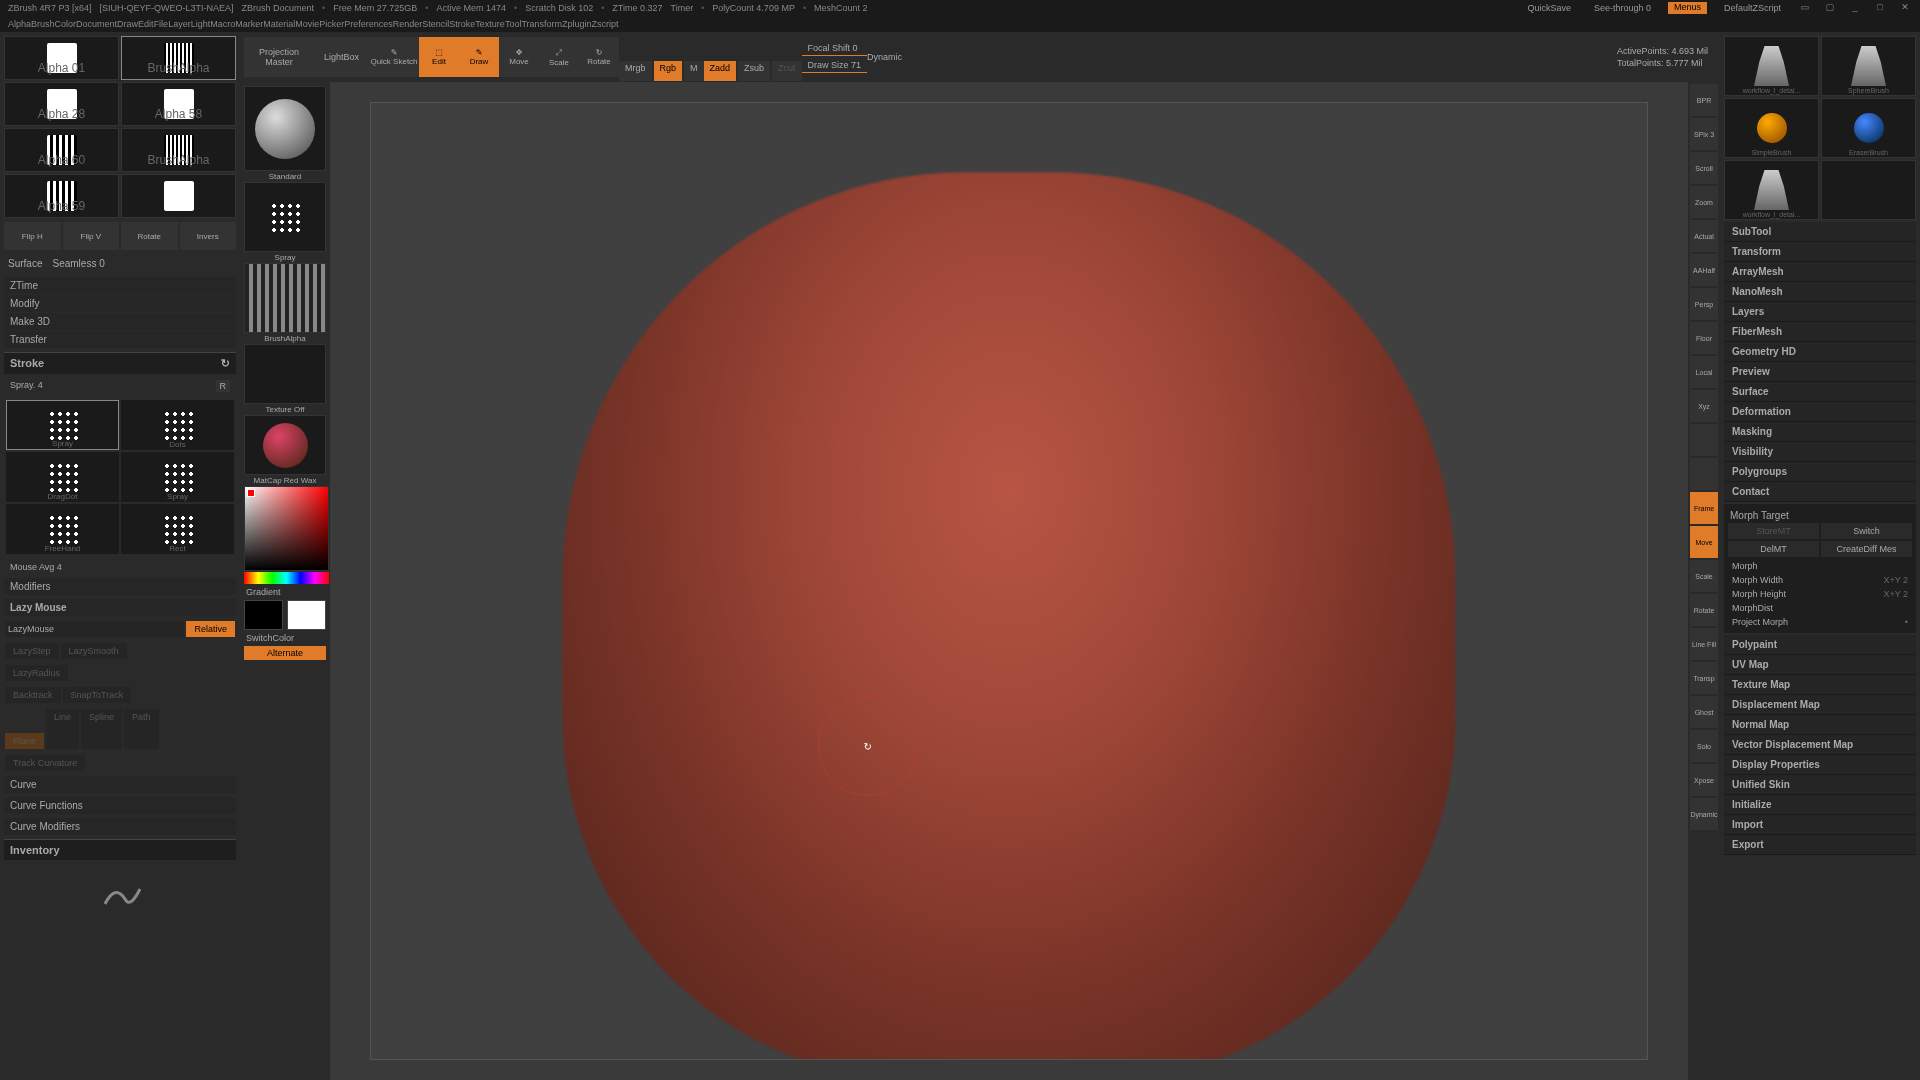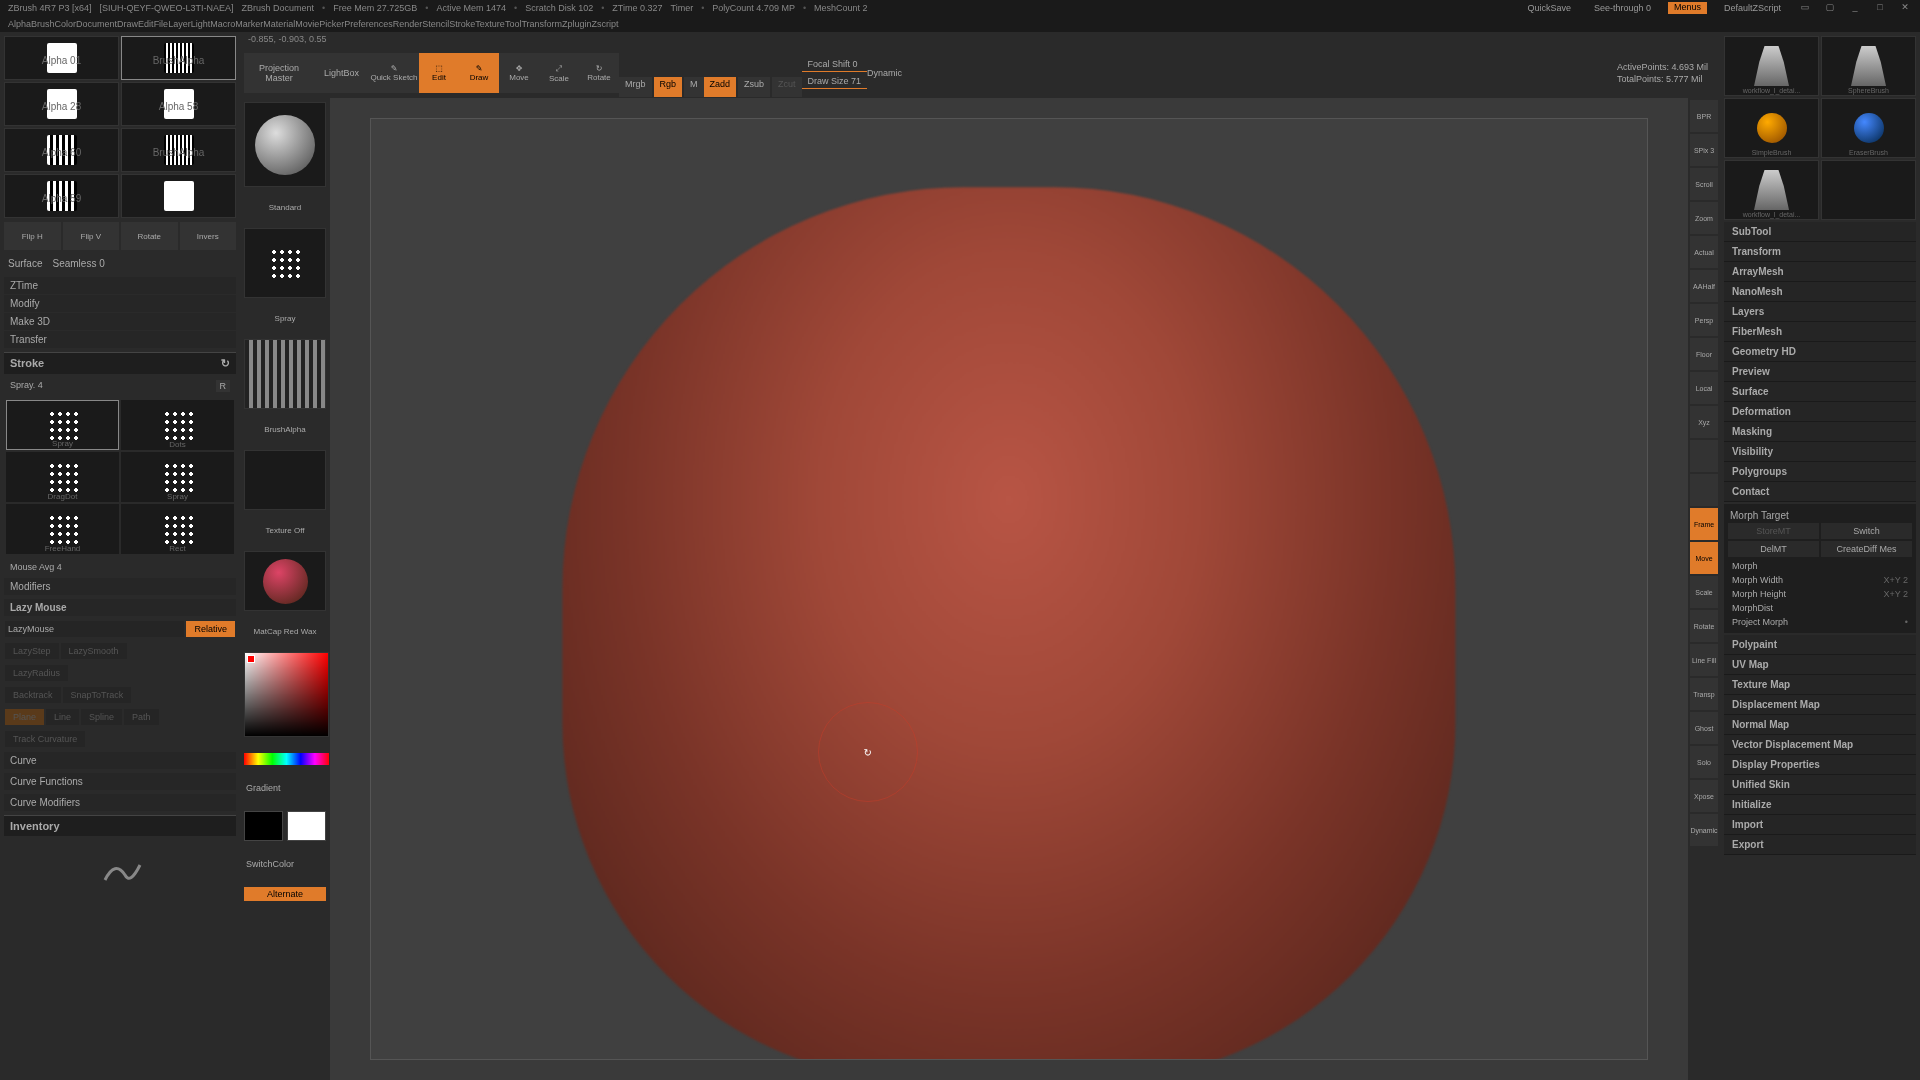--- a/index.html
+++ b/index.html
@@ -11,21 +11,21 @@
 .titlebar .quicksave { color: #999; }
 .titlebar .seethrough { color: #999; }
 .titlebar .menus { background: #e07b2a; color: #000; padding: 0 6px; }
 .titlebar .script { color: #999; }
 .titlebar .winctrl { width: 14px; text-align: center; }
 .menubar { height: 16px; background: #1a1a1a; display: flex; align-items: center; padding: 0 8px; font-size: 9px; color: #888; }
 .main { display: flex; height: calc(100% - 32px); }
 .left-panel { width: 240px; background: #2a2a2a; padding: 4px; display: flex; flex-direction: column; gap: 4px; overflow: hidden; }
 .alpha-grid { display: grid; grid-template-columns: 1fr 1fr; gap: 2px; }
 .alpha-item { height: 44px; background: #1a1a1a; border: 1px solid #333; display: flex; flex-direction: column; align-items: center; justify-content: center; position: relative; }
-.alpha-item .label { position: absolute; bottom: 13px; font-size: 10px; color: #666; }
+.alpha-item .label { position: absolute; bottom: 4px; font-size: 12px; color: #666; }
 .alpha-thumb { width: 30px; height: 30px; background: #fff; border-radius: 2px; }
 .alpha-thumb.stripes { background: repeating-linear-gradient(90deg, #000 0 2px, #fff 2px 4px); }
 .alpha-thumb.bars { background: repeating-linear-gradient(90deg, #fff 0 3px, #000 3px 6px); }
 .toolbar-row { display: flex; gap: 2px; }
 .toolbtn { flex: 1; height: 28px; background: #333; display: flex; align-items: center; justify-content: center; font-size: 8px; }
 .surface-row { display: flex; align-items: center; gap: 10px; padding: 4px; }
 .action-list { display: flex; flex-direction: column; gap: 1px; }
 .action-item { padding: 3px 6px; background: #262626; font-size: 10px; }
 .section-hdr { background: #1e1e1e; padding: 4px 6px; font-size: 11px; font-weight: bold; display: flex; justify-content: space-between; border-top: 1px solid #444; }
 .spray-row { padding: 2px 6px; display: flex; justify-content: space-between; font-size: 9px; }
@@ -48,21 +48,21 @@
 .quick-sketch { width: 50px; height: 40px; background: #333; display: flex; flex-direction: column; align-items: center; justify-content: center; font-size: 8px; }
 .mode-btn { width: 40px; height: 40px; display: flex; flex-direction: column; align-items: center; justify-content: center; font-size: 8px; }
 .mode-btn.active { background: #e07b2a; color: #000; }
 .mode-btn.inactive { background: #333; }
 .rgb-group { display: flex; gap: 2px; height: 20px; margin-top: 44px; }
 .top-label { padding: 2px 6px; font-size: 9px; background: #333; }
 .top-label.active { background: #e07b2a; color: #000; }
 .intensity { font-size: 9px; padding: 2px 6px; background: #2a2a2a; border-bottom: 1px solid #e07b2a; }
 .intensity-group { display: flex; flex-direction: column; gap: 2px; }
 .stats { margin-left: auto; display: flex; flex-direction: column; gap: 2px; font-size: 9px; color: #aaa; padding-right: 8px; }
-.left-column { width: 90px; background: #2a2a2a; padding: 4px; display: flex; flex-direction: column; gap: 16px; }
+.left-column { width: 90px; background: #2a2a2a; padding: 4px; display: flex; flex-direction: column; gap: 1px; }
 .preview-box { height: 85px; background: #1a1a1a; display: flex; align-items: center; justify-content: center; border: 1px solid #333; }
 .sphere { width: 60px; height: 60px; border-radius: 50%; background: radial-gradient(circle at 35% 30%, #ddd, #444); }
 .sphere.red { background: radial-gradient(circle at 35% 30%, #d46, #421); }
 .color-picker { width: 85px; height: 85px; background: linear-gradient(to right, #fff, #f00), linear-gradient(to bottom, transparent, #000); background-blend-mode: multiply; position: relative; border: 1px solid #333; }
 .hue-strip { width: 85px; height: 12px; background: linear-gradient(to right, #f00, #ff0, #0f0, #0ff, #00f, #f0f, #f00); }
 .gradient-label { font-size: 9px; padding: 2px; }
 .swatch-row { display: flex; gap: 4px; height: 30px; }
 .swatch { flex: 1; border: 1px solid #444; }
 .viewport { flex: 1; background: #3a3a3a; position: relative; display: flex; }
 .canvas { margin: 20px 40px; flex: 1; background: #404040; border: 1px solid #555; position: relative; overflow: hidden; }
@@ -243,41 +243,40 @@
       <span class="mod-btn inactive">LazySmooth</span>
     </div>
     <div class="modifier-row">
         <span class="mod-btn inactive">LazyRadius</span>
       </div>
     <div class="modifier-row">
       <span class="mod-btn inactive">Backtrack</span>
       <span class="mod-btn inactive">SnapToTrack</span>
     </div>
     <div class="modifier-row" id="track-opts">
-        <span class="mod-btn inactive" style="background: rgb(90, 58, 26); color: rgb(85, 85, 85);">Plane</span>
+        <span class="mod-btn inactive" style="background: rgb(90, 58, 26); color: rgb(85, 85, 85); margin-top: 24px;">Plane</span>
         <span class="mod-btn inactive">Line</span>
         <span class="mod-btn inactive">Spline</span>
         <span class="mod-btn inactive">Path</span>
       </div>
     <div class="modifier-row">
         <span class="mod-btn inactive">Track Curvature</span>
       </div>
     <div class="action-item">Curve</div>
     <div class="action-item">Curve Functions</div>
     <div class="action-item">Curve Modifiers</div>
     <div class="section-hdr">Inventory</div>
     <div style="height:60px;display:flex;align-items:center;justify-content:center">
       <svg width="50" height="40">
           <path d="M10 30 Q20 10 30 25 Q35 35 45 15" stroke="#888" fill="none" stroke-width="3"></path>
         </svg>
     </div>
   </div>
 
   <div class="center-area">
-    <div class="coord-bar">-0.855, -0.903, 0.55</div>
     <div class="top-toolbar">
       <div class="proj-master">Projection Master</div>
       <div class="lightbox">LightBox</div>
       <div class="quick-sketch">
           <span>✎</span>
           <span>Quick Sketch</span>
         </div>
       <div class="mode-btn active">
           <span>⬚</span>
           <span>Edit</span>

